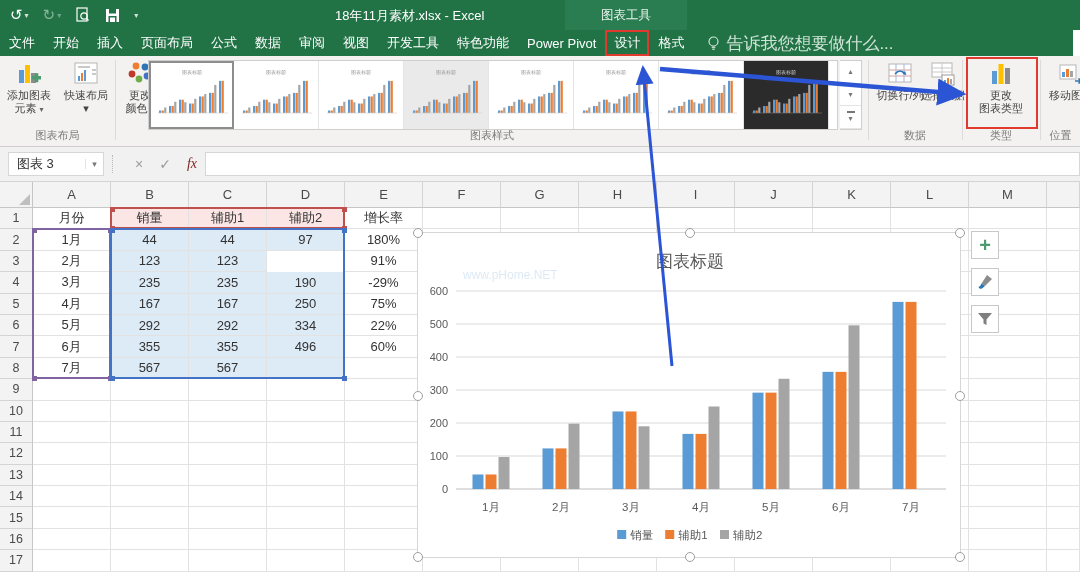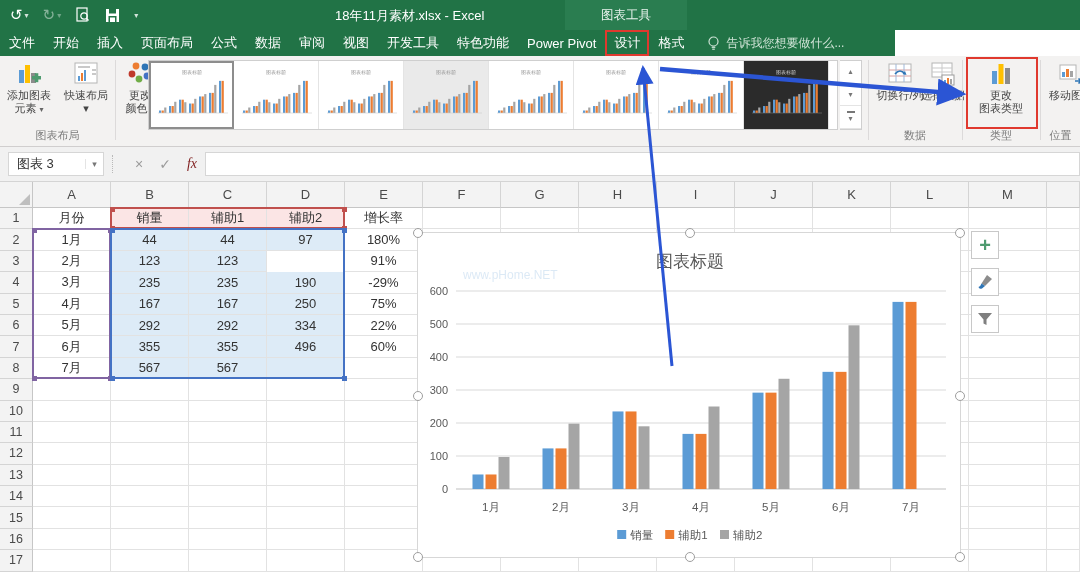--- a/index.html
+++ b/index.html
@@ -10,24 +10,24 @@
   
   .titlebar { position:absolute; left:0; top:0; width:1080px; height:30px; background:#217346; color:#fff; }
   .qat { position:absolute; left:10px; top:3px; display:flex; align-items:center; gap:14px; height:24px; }
   .qat .qbtn { color:#fff; font-size:15px; display:flex; align-items:center; gap:2px; }
   .qat .dim { opacity:.45; }
   .qat .caret { font-size:8px; opacity:.8; }
   .win-title { position:absolute; left:335px; top:7px; font-size:13px; color:#fff; }
   .ctx-tool { position:absolute; left:565px; top:0; width:122px; height:30px; background:#2a7d50; color:#e8f3ec; font-size:12.5px; display:flex; align-items:center; justify-content:center; }
 
   
-  .tabrow { position:absolute; left:0; top:30px; width:895px; height:26px; background:#217346; display:flex; align-items:stretch; color:#fff; }
+  .tabrow { position:absolute; left:0; top:30px; width:1073px; height:26px; background:#217346; display:flex; align-items:stretch; color:#fff; }
   .tab { padding:0 9px; font-size:13px; display:flex; align-items:center; cursor:default; white-space:nowrap; }
   .tab.boxed { border:2px solid #e0392e; padding:0 7px; }
-  .tellme { display:flex; align-items:center; gap:6px; margin-left:14px; color:#cfe3d6; font-size:12px; }
+  .tellme { display:flex; align-items:center; gap:6px; margin-left:14px; color:#cfe3d6; font-size:17px; }
 
   
   .ribbon { position:absolute; left:0; top:56px; width:1080px; height:91px; background:#f3f2f1; border-bottom:1px solid #d0cece; }
   .rgroup { position:absolute; top:0; height:90px; }
   .rgsep { position:absolute; top:4px; width:1px; height:80px; background:#dcdada; }
   .rglabel { position:absolute; bottom:3px; width:100%; text-align:center; font-size:11px; color:#7a7a7a; }
   .bigbtn { position:absolute; top:3px; display:flex; flex-direction:column; align-items:center; width:56px; }
   .bigbtn .ic { height:30px; display:flex; align-items:center; justify-content:center; }
   .bigbtn .bl { font-size:11px; color:#444; line-height:13px; }
   .caret-s { font-size:8px; color:#666; }
@@ -392,20 +392,21 @@
           </div>
         </div>
       <div class="gscroll" style="left:724px;">
         <span class="gsb">▴</span>
         <span class="gsb">▾</span>
         <span class="gsb">
             <span class="morebar"></span>
             <span>▾</span>
           </span>
       </div>
+      <div class="rglabel">图表样式</div>
     </div>
     <div class="rgsep" style="left:868px;"></div>
 
     <div class="rgroup" style="left:869px;width:92px;">
       <div class="bigbtn" style="left:0px;width:62px;">
         <span class="ic">
           <svg width="26" height="26" viewBox="0 0 26 26">
               <rect x="2" y="3" width="22" height="18" fill="#fff" stroke="#b5b5b5"></rect>
               <line x1="2" y1="9" x2="24" y2="9" stroke="#d9a0a0"></line>
               <line x1="2" y1="15" x2="24" y2="15" stroke="#d9a0a0"></line>

